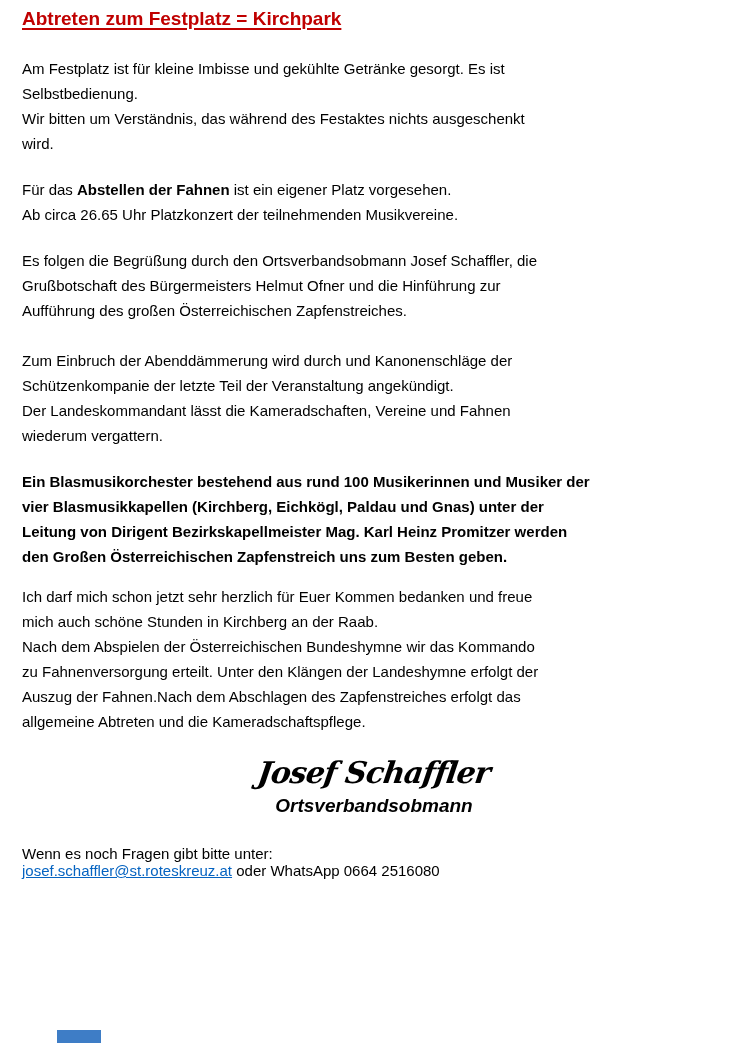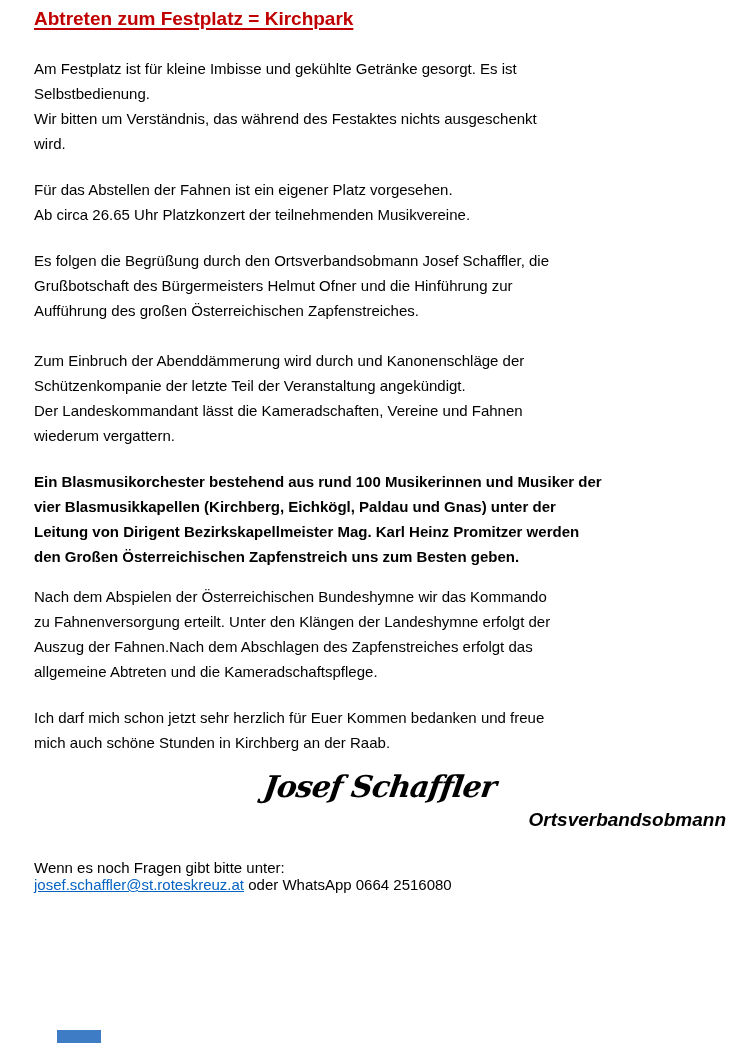--- a/index.html
+++ b/index.html
@@ -2,21 +2,21 @@
 <html lang="de"><head>
 <meta charset="utf-8">
 <style>
   html, body { margin: 0; padding: 0; background: #ffffff; }
   body {
     width: 750px; height: 1043px;
     position: relative; overflow: hidden;
     font-family: "Liberation Sans", sans-serif;
     color: #000000;
   }
-  .page { padding: 6px 24px 0 34px; }
+  .page { padding: 6px 24px 0 22px; }
 
   .heading {
     color: #c00000;
     font-weight: bold;
     font-size: 19px;
     line-height: 25px;
     text-decoration: underline;
     text-decoration-thickness: 2px;
     text-underline-offset: 3px;
     margin: 0 0 25px 0;
@@ -26,40 +26,39 @@
 
   .para {
     font-size: 15px;
     line-height: 25px;
     margin: 0 0 21px 0;
     white-space: pre-line;
   }
   .p4 { margin-bottom: 25px; }
   .p5 { margin-bottom: 15px; font-weight: bold; }
   .p7 { margin-bottom: 0; }
-  .bold { font-weight: normal; }
+  .bold { font-weight: bold; }
 
   .sig-block { text-align: center; margin-top: 14px; }
   .signature {
     display: inline-block;
     font-family: "DejaVu Serif", serif;
     font-style: italic;
     font-weight: bold;
     font-size: 30px;
     line-height: 36px;
     letter-spacing: -1px;
     transform: skewX(-8deg);
   }
   .sig-title {
     font-weight: bold;
     font-style: italic;
     font-size: 19px;
     line-height: 25px;
     margin-top: 2px;
-    text-align: right;
   }
 
   .footer {
     margin-top: 27px;
     font-size: 15px;
     line-height: 17px;
     white-space: pre-line;
   }
   .email-link {
     color: #0563c1;
@@ -97,27 +96,27 @@
   <p class="para p3">Zum Einbruch der Abenddämmerung wird durch und Kanonenschläge der
 Schützenkompanie der letzte Teil der Veranstaltung angekündigt.
 Der Landeskommandant lässt die Kameradschaften, Vereine und Fahnen
 wiederum vergattern.</p>
 
   <p class="para p5">Ein Blasmusikorchester bestehend aus rund 100 Musikerinnen und Musiker der
 vier Blasmusikkapellen (Kirchberg, Eichkögl, Paldau und Gnas) unter der
 Leitung von Dirigent Bezirkskapellmeister Mag. Karl Heinz Promitzer werden
 den Großen Österreichischen Zapfenstreich uns zum Besten geben.</p>
 
+  <p class="para p7">Ich darf mich schon jetzt sehr herzlich für Euer Kommen bedanken und freue
+mich auch schöne Stunden in Kirchberg an der Raab.</p>
+
   <p class="para p6">Nach dem Abspielen der Österreichischen Bundeshymne wir das Kommando
 zu Fahnenversorgung erteilt. Unter den Klängen der Landeshymne erfolgt der
 Auszug der Fahnen.Nach dem Abschlagen des Zapfenstreiches erfolgt das
 allgemeine Abtreten und die Kameradschaftspflege.</p>
-
-  <p class="para p7">Ich darf mich schon jetzt sehr herzlich für Euer Kommen bedanken und freue
-mich auch schöne Stunden in Kirchberg an der Raab.</p>
 
   <div class="sig-block">
     <div class="signature">Josef Schaffler</div>
     <div class="sig-title">Ortsverbandsobmann</div>
   </div>
 
   <div class="footer"><span>Wenn es noch Fragen gibt bitte unter:</span>
 <span><a class="email-link">josef.schaffler@st.roteskreuz.at</a><span> oder WhatsApp 0664 2516080</span></span></div>
 
 </div>

